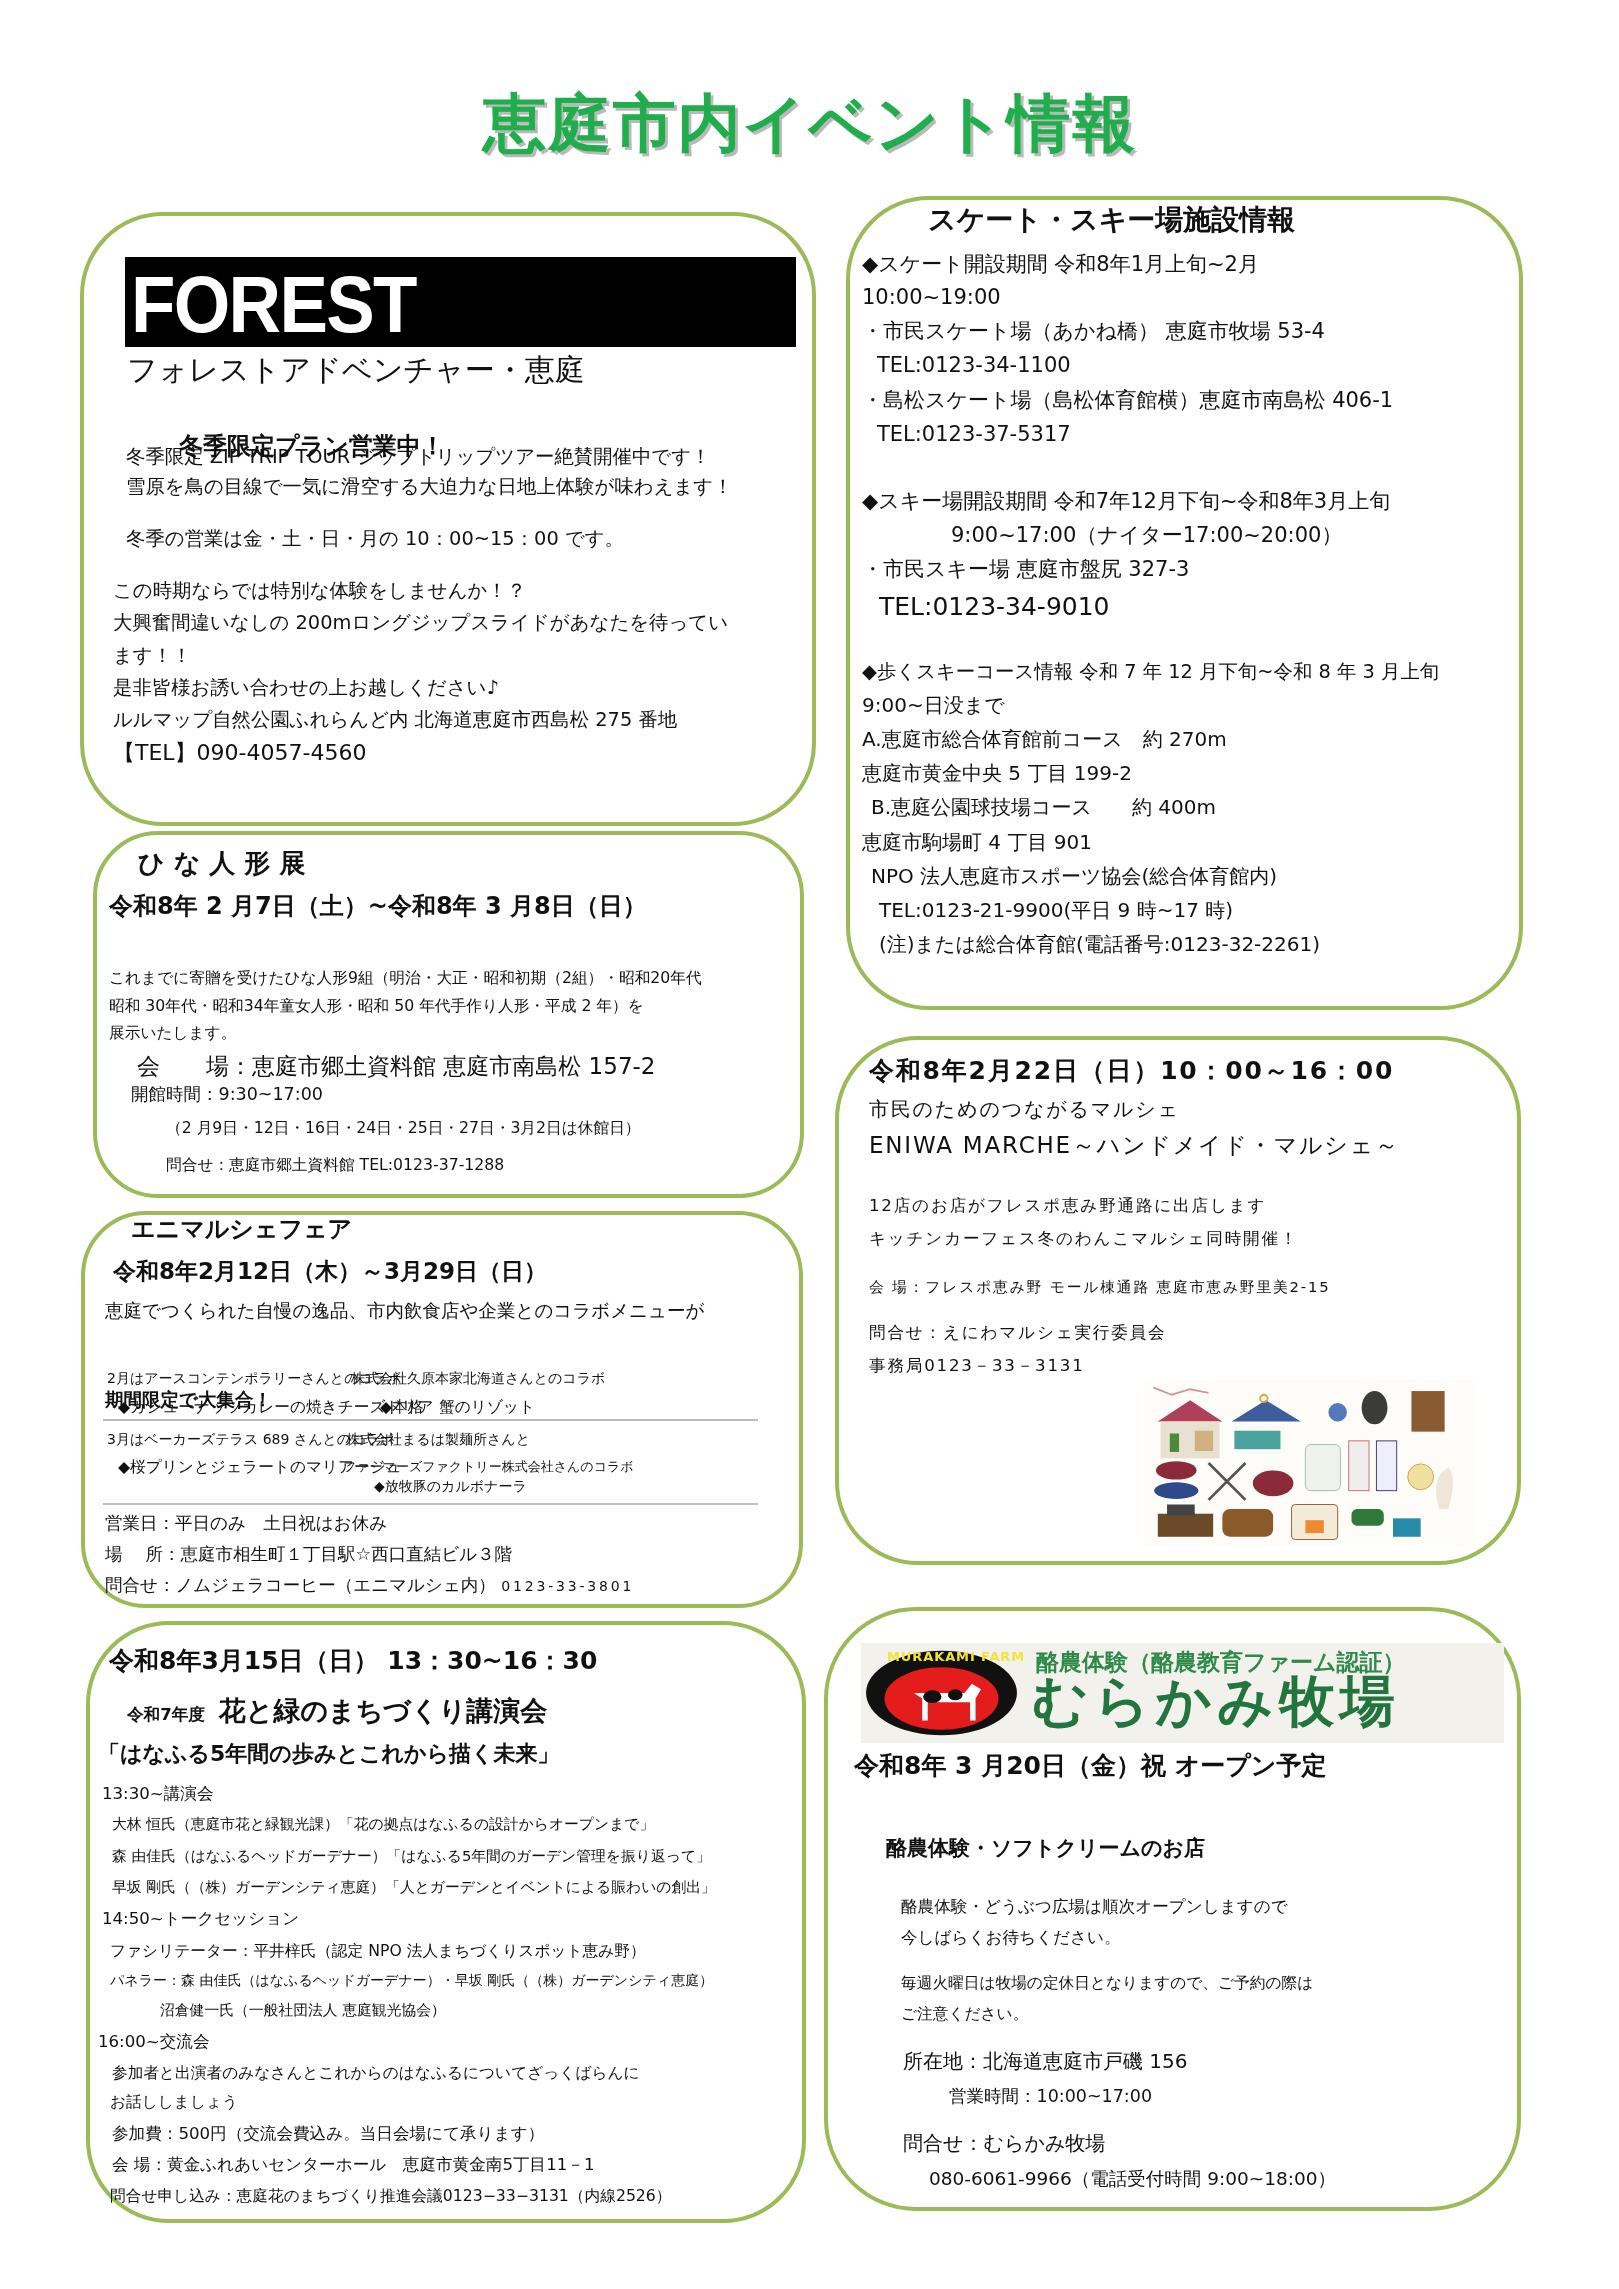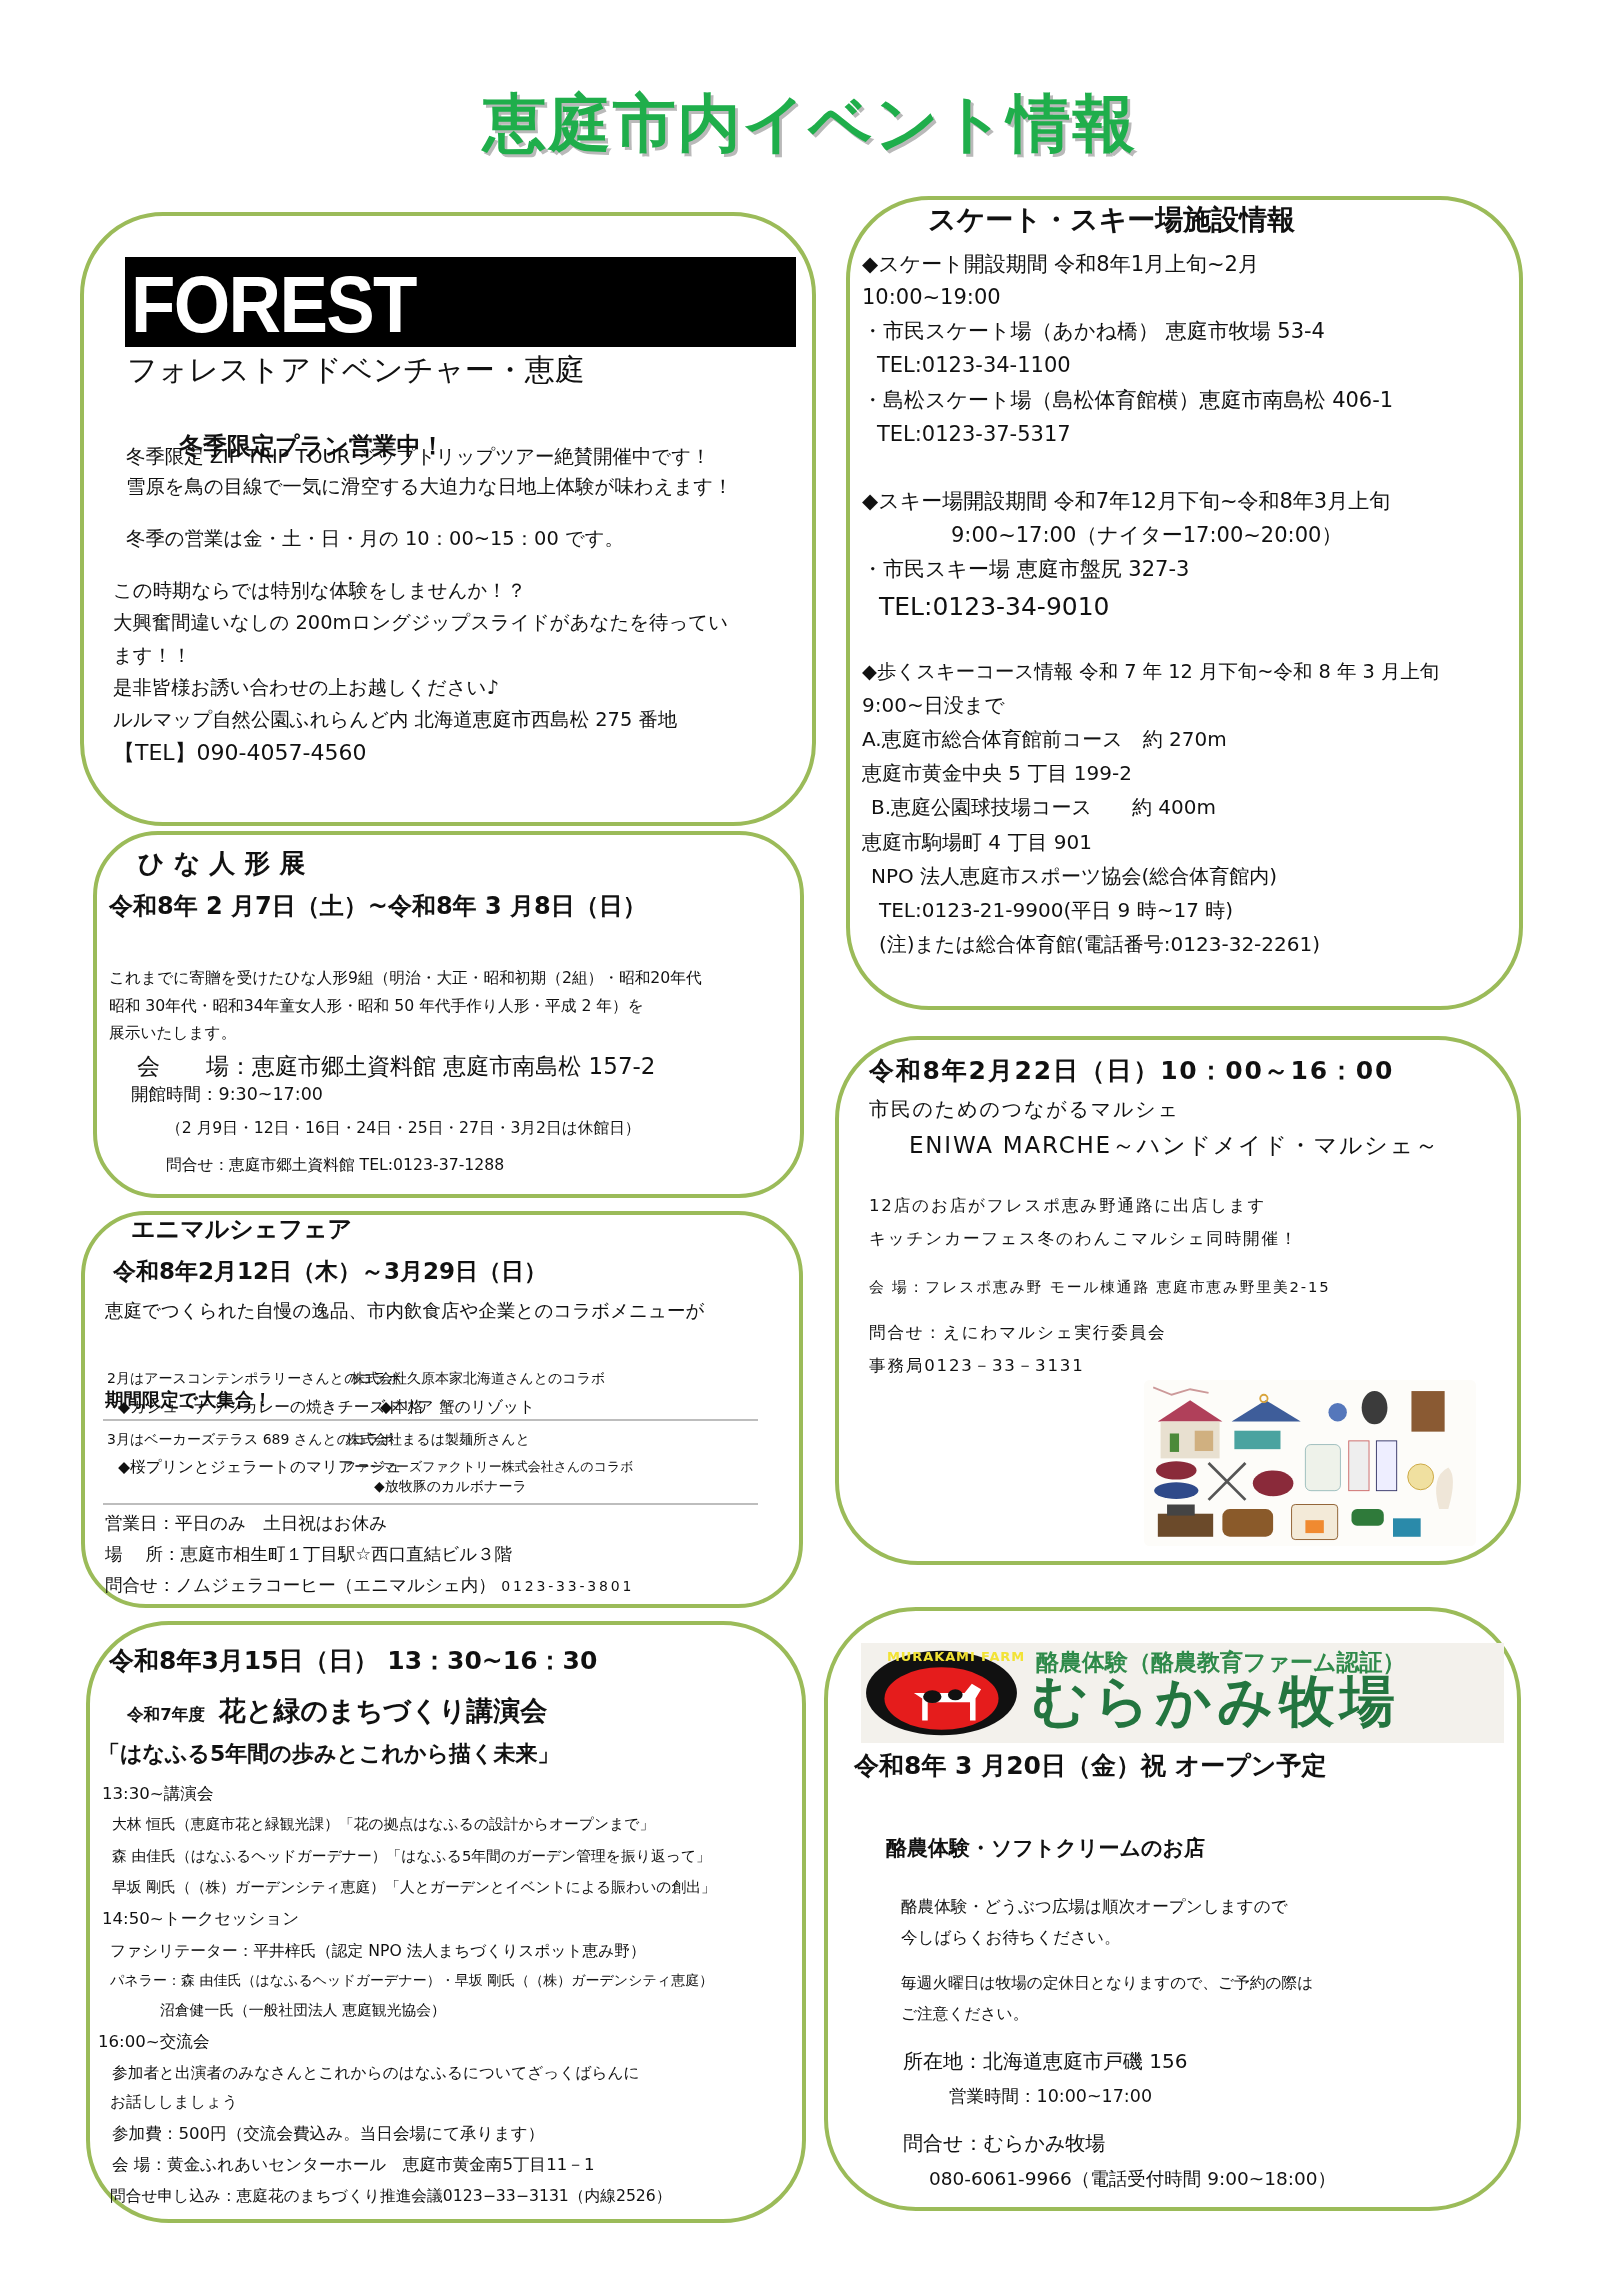--- a/index.html
+++ b/index.html
@@ -112,21 +112,21 @@
 <div class="ln" style="left:98px;top:2033px;font-size:16.6px;">16:00~交流会</div>
 <div class="ln" style="left:112px;top:2064px;font-size:15.7px;">参加者と出演者のみなさんとこれからのはなふるについてざっくばらんに</div>
 <div class="ln" style="left:110px;top:2093px;font-size:15.7px;">お話ししましょう</div>
 <div class="ln" style="left:112px;top:2125px;font-size:16.6px;">参加費：500円（交流会費込み。当日会場にて承ります）</div>
 <div class="ln" style="left:112px;top:2156px;font-size:16.6px;">会  場：黄金ふれあいセンターホール　恵庭市黄金南5丁目11－1</div>
 <div class="ln" style="left:110px;top:2187px;font-size:15.7px;">問合せ申し込み：恵庭花のまちづくり推進会議0123−33−3131（内線2526）</div>
 
 <div class="box" style="left:835px;top:1036px;width:686px;height:529px;border-radius:83px;"></div>
 <div class="ln b" style="left:869px;top:1057px;font-size:25px;letter-spacing:1.8px;">令和8年2月22日（日）10：00～16：00</div>
 <div class="ln" style="left:869px;top:1098px;font-size:20px;letter-spacing:1.8px;">市民のためのつながるマルシェ</div>
-<div class="ln" style="left:869px;top:1133px;font-size:23px;letter-spacing:1.8px;margin-left:40px;">ENIWA MARCHE～ハンドメイド・マルシェ～</div>
+<div class="ln" style="left:869px;top:1133px;font-size:23px;letter-spacing:1.8px;">ENIWA MARCHE～ハンドメイド・マルシェ～</div>
 <div class="ln" style="left:869px;top:1197px;font-size:16.6px;letter-spacing:1.8px;">12店のお店がフレスポ恵み野通路に出店します</div>
 <div class="ln" style="left:869px;top:1230px;font-size:16.6px;letter-spacing:1.8px;">キッチンカーフェス冬のわんこマルシェ同時開催！</div>
 <div class="ln" style="left:869px;top:1279px;font-size:14.8px;letter-spacing:1.8px;">会 場：フレスポ恵み野  モール棟通路  恵庭市恵み野里美2-15</div>
 <div class="ln" style="left:869px;top:1324px;font-size:16.6px;letter-spacing:1.8px;">問合せ：えにわマルシェ実行委員会</div>
 <div class="ln" style="left:869px;top:1357px;font-size:16.6px;letter-spacing:1.8px;">事務局0123－33－3131</div>
 <div class="marche-art" style="left:1144px;top:1380px;width:332px;height:166px;">
   <svg width="332" height="166" viewBox="0 0 360 180">
     <polyline points="10,8 30,16 50,10 70,14" fill="none" stroke="#c99" stroke-width="2"></polyline>
     <path d="M15 45 L50 22 L85 45 Z" fill="#b0405a"></path>
     <rect x="18" y="45" width="64" height="40" fill="#e8e0d0"></rect>

